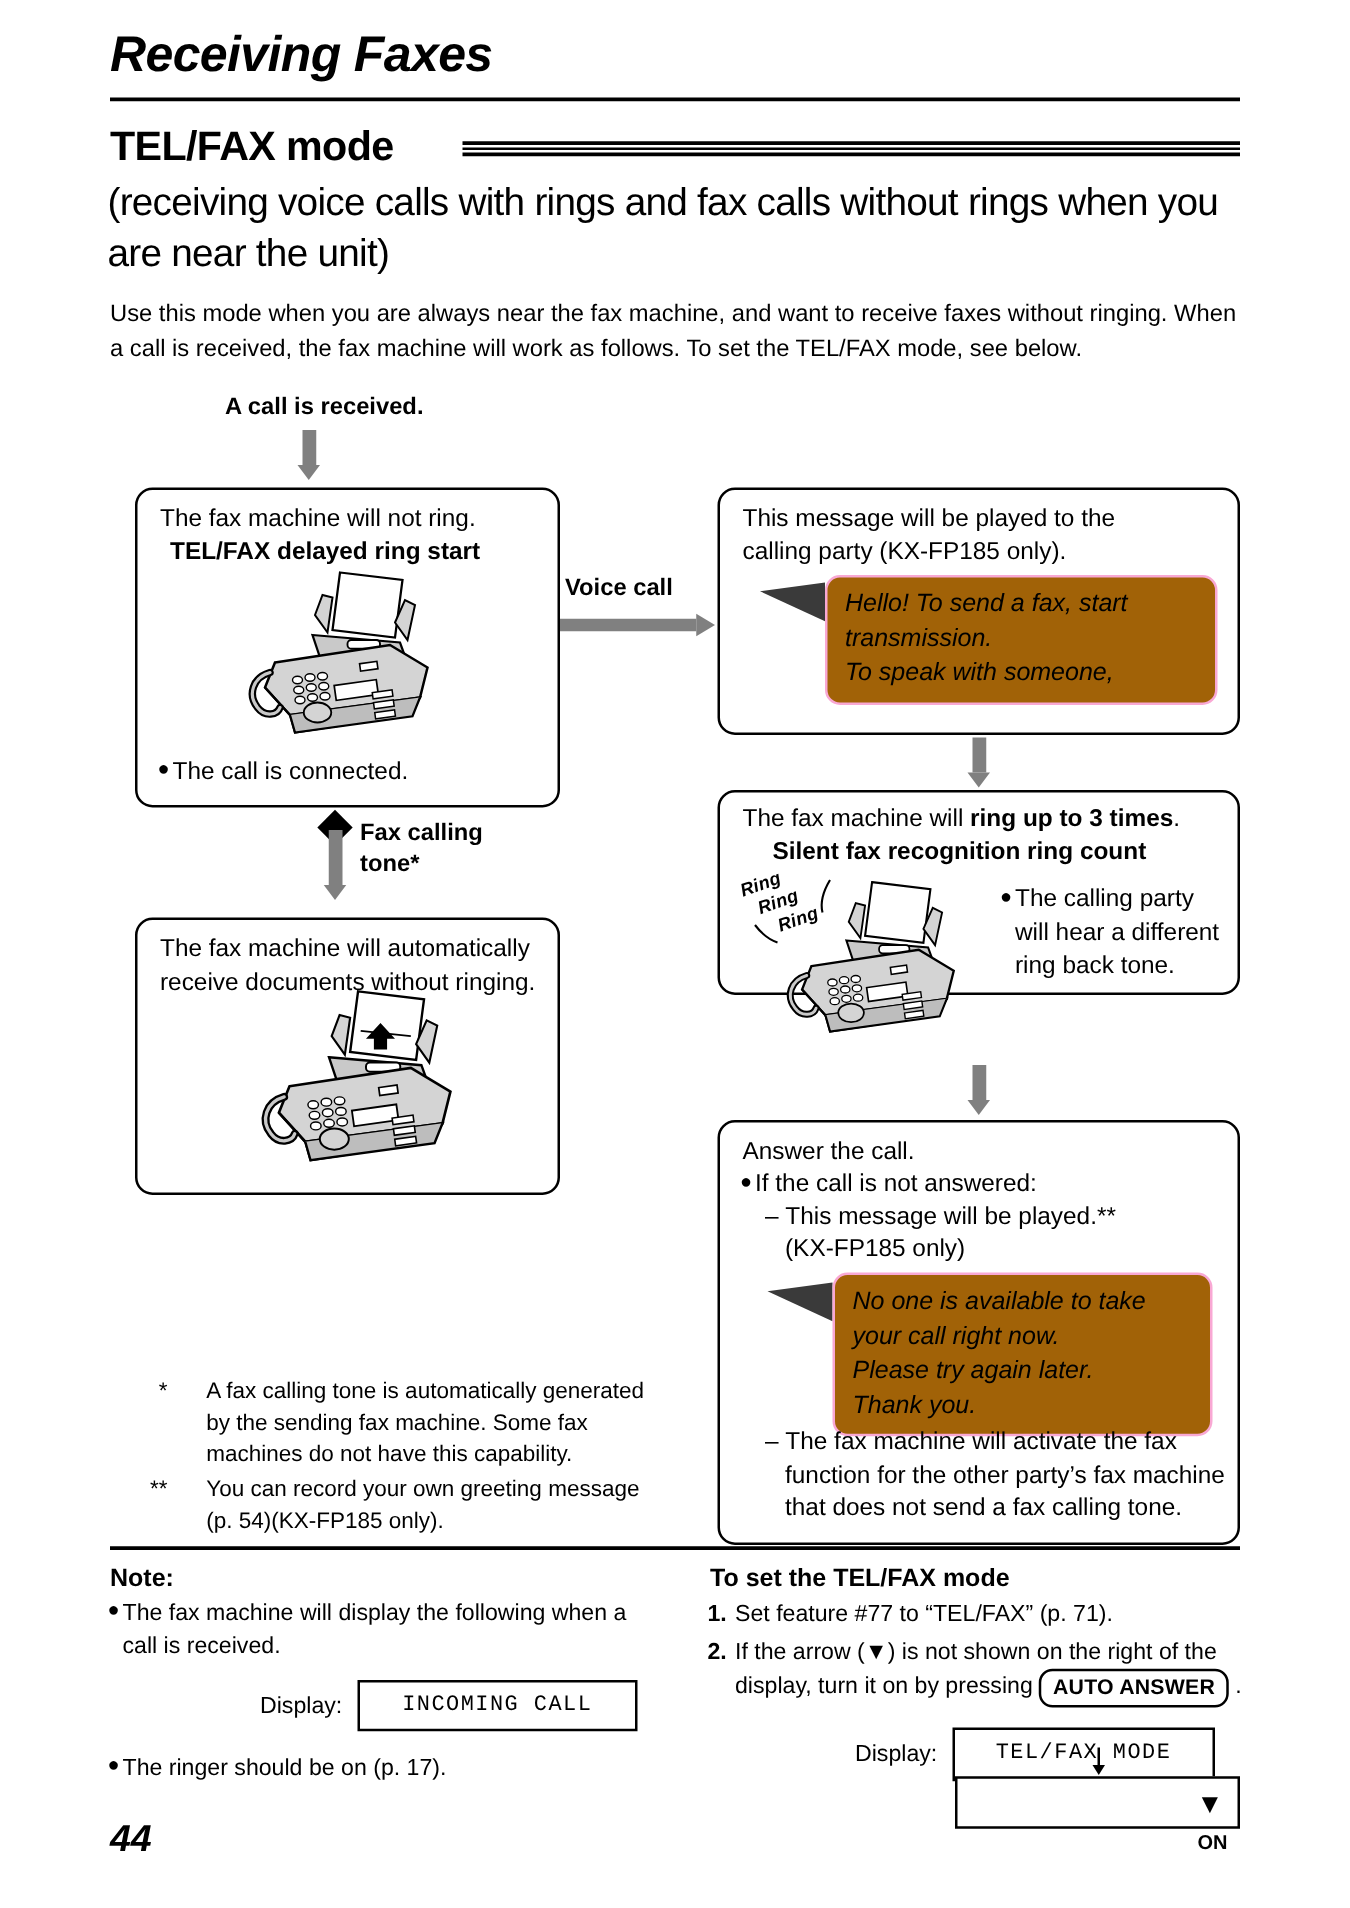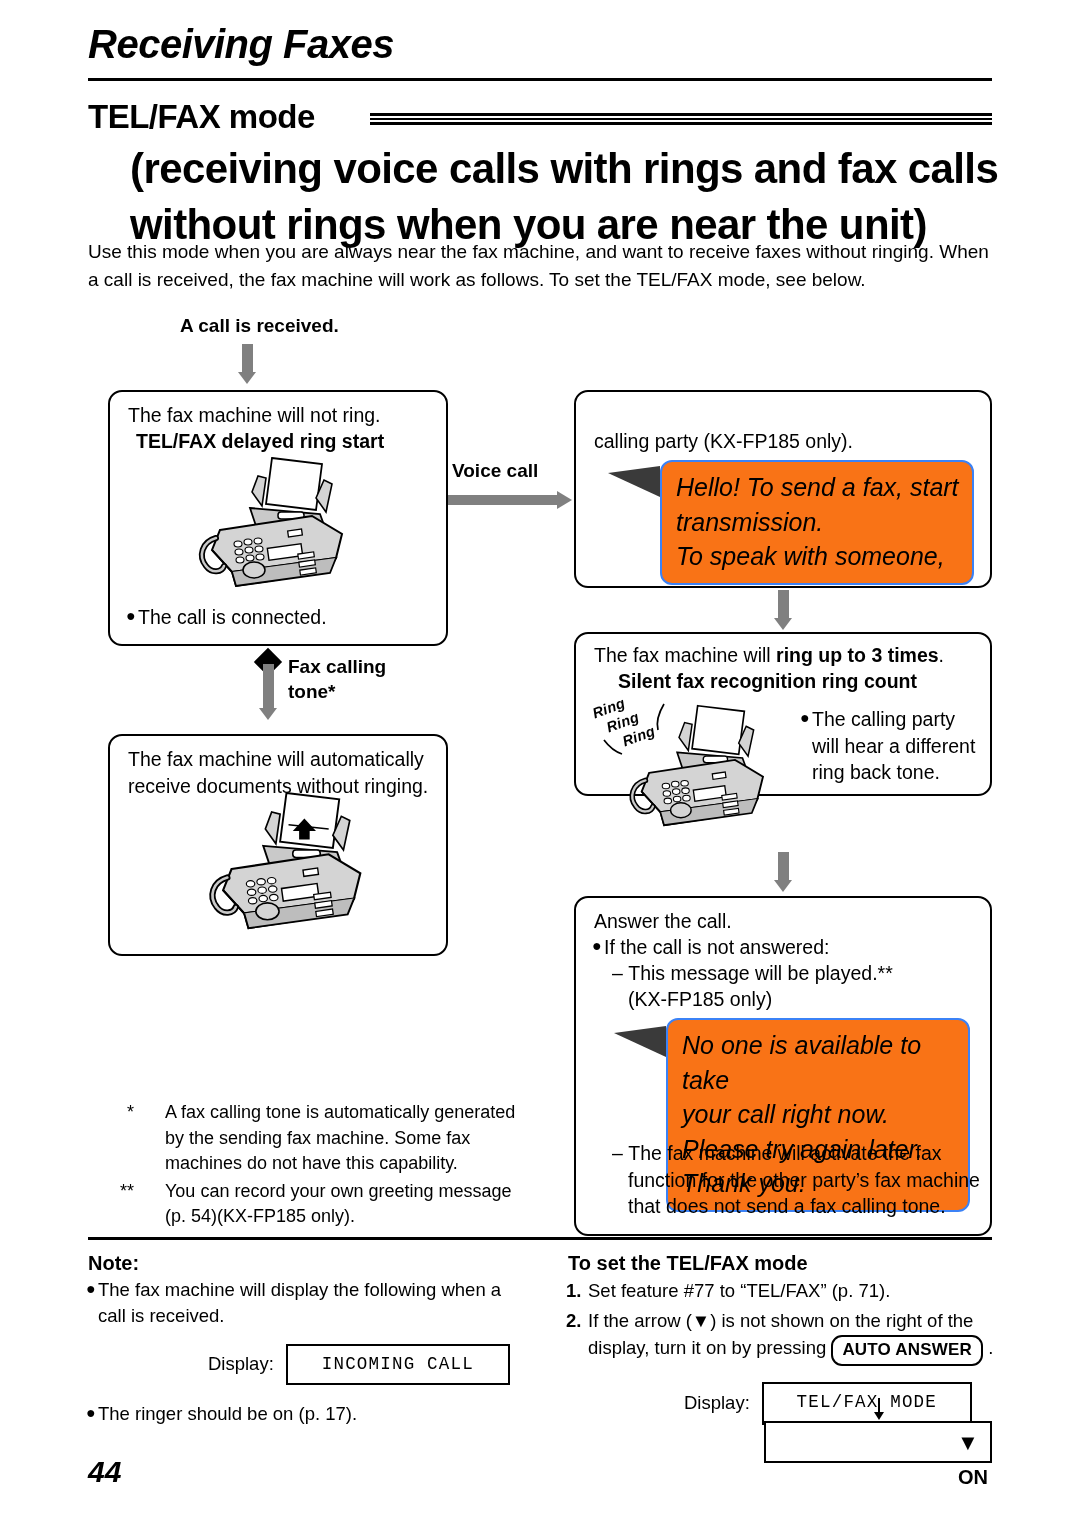--- a/index.html
+++ b/index.html
@@ -31,21 +31,21 @@
   .sec-rule {
     position:absolute; left:370px; top:113px; width:622px; height:14px;
   }
   .sec-rule i { display:block; background:#000; width:100%; }
   .sec-rule i:nth-child(1){ height:3px; }
   .sec-rule i:nth-child(2){ height:2px; margin-top:2px; }
   .sec-rule i:nth-child(3){ height:3px; margin-top:2px; }
 
   .sec-sub {
     position:absolute; left:86px; top:141px; width:906px;
-    font-size:42px; font-weight:bold; line-height:1.33; letter-spacing:-0.6px;margin-left:44px;
+    font-size:31px; font-weight:normal; line-height:1.33; letter-spacing:-0.6px;
   }
 
   .intro {
     position:absolute; left:88px; top:238px; width:906px;
     font-size:19px; line-height:1.48;
   }
 
   
   .flow { position:absolute; left:0; top:12px; width:1080px; height:1230px; }
 
@@ -83,22 +83,22 @@
   }
 
   .diamond {
     position:absolute; width:20px; height:20px;
     background:#000; transform:rotate(45deg);
   }
 
   
   .bubble {
     position:absolute;
-    border:2px solid #3b82f6; border-radius:12px; background:#f97316;
-    font-style:italic; font-size:25px; line-height:1.38;
+    border:2px solid #f9a8d4; border-radius:12px; background:#a16207;
+    font-style:italic; font-size:20px; line-height:1.38;
     padding:8px 10px 9px 14px;
   }
   .bubble-tail {
     position:absolute; width:0; height:0;
     border-top:7px solid transparent;
     border-bottom:24px solid transparent;
     border-right:52px solid #3a3a3a;
   }
 
   
@@ -169,21 +169,21 @@
 
   .down-tick {
     position:absolute; width:2px; background:#000;
   }
   .down-tick-head {
     position:absolute; width:0; height:0;
     border-left:5px solid transparent;
     border-right:5px solid transparent;
     border-top:8px solid #000;
   }
-  .on-lbl { position:absolute; font-size:20px; font-weight:bold; }
+  .on-lbl { position:absolute; font-size:16px; font-weight:bold; }
 
   .pageno {
     position:absolute; left:88px; top:1455px;
     font-size:30px; font-weight:bold; font-style:italic;
   }
 </style>
 </head>
 <body>
 
 <div class="page">
@@ -318,20 +318,21 @@
       </div>
     </div>
 
     <div style="position:absolute; left:452px; top:448px; font-size:19px; font-weight:bold;">Voice call</div>
     <div class="arrow-r" style="left:448px; top:479px; width:124px;">
       <div class="shaft"></div>
         <div class="head"></div>
     </div>
 
     <div class="box" style="left:574px; top:378px; width:418px; height:198px;">
+      <div class="txt" style="position:absolute; left:18px; top:10px;">This message will be played to the</div>
       <div class="txt" style="position:absolute; left:18px; top:36px;">calling party (KX-FP185 only).</div>
 
       <div class="bubble-tail" style="left:32px; top:74px;"></div>
       <div class="bubble" style="left:84px; top:68px; width:314px;">
         <div>Hello! To send a fax, start</div>
         <div>transmission.</div>
         <div>To speak with someone,</div>
       </div>
     </div>
 

